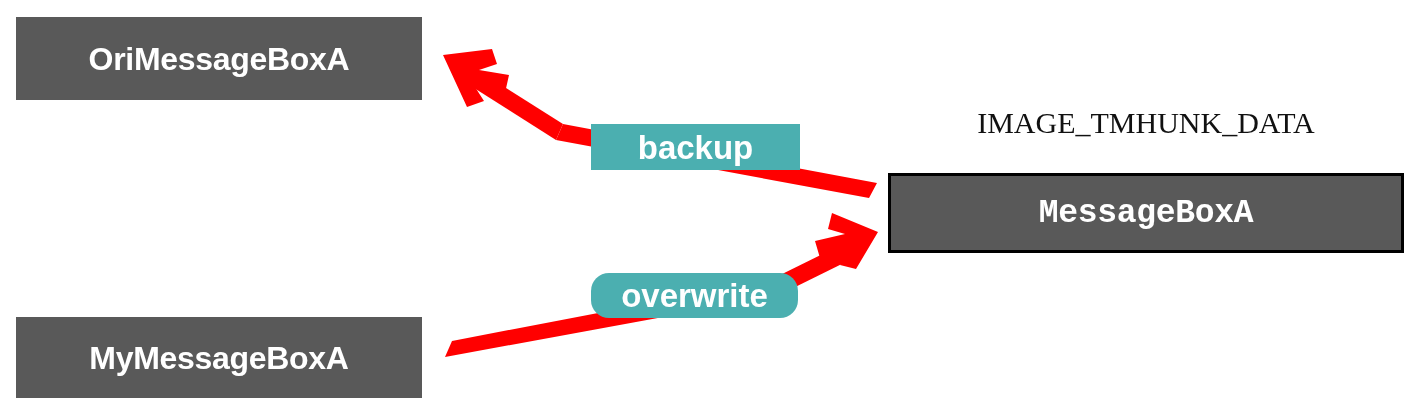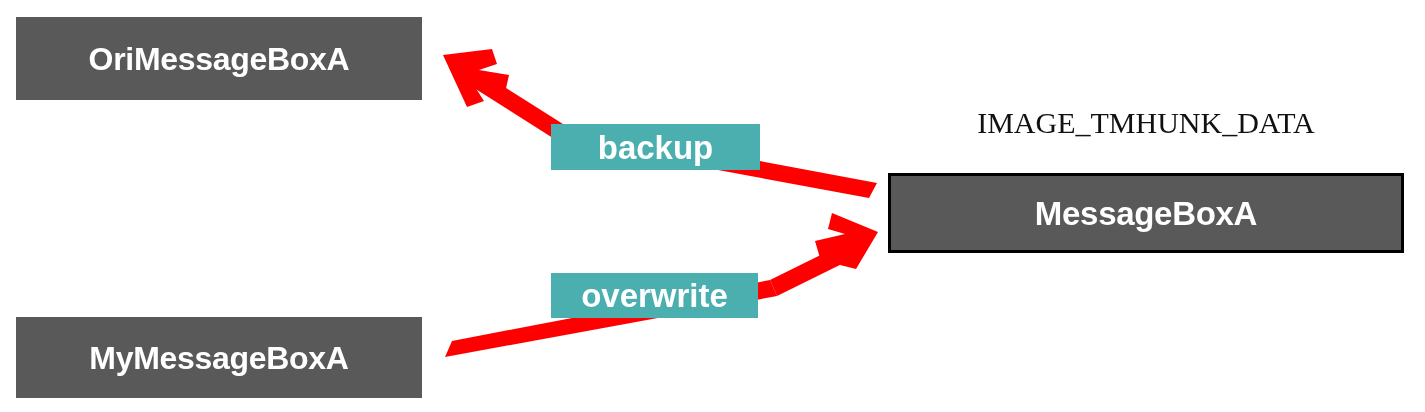--- a/index.html
+++ b/index.html
@@ -49,49 +49,52 @@
   }
   #node-target {
     left: 888px;
     top: 173px;
     width: 516px;
     height: 80px;
     border: 3px solid #000000;
   }
   #node-target .node-label {
     font-size: 33px;
+    font-family: Liberation Mono, monospace;
   }
   .edge-label {
     position: absolute;
     box-sizing: border-box;
     background: #4BAFB0;
     display: flex;
     align-items: center;
     justify-content: center;
     z-index: 5;
+    margin-left: 40px;
   }
   .edge-label-text {
     color: #ffffff;
     font-family: "Liberation Sans", sans-serif;
     font-weight: bold;
     font-size: 33px;
     line-height: 1;
     white-space: nowrap;
   }
   #label-backup {
     left: 551px;
     top: 124px;
     width: 209px;
     height: 46px;
   }
   #label-overwrite {
     left: 551px;
     top: 273px;
     width: 207px;
     height: 45px;
+    border-radius: 18px;
   }
   #caption-chunk {
     position: absolute;
     left: 888px;
     top: 108px;
     width: 516px;
     text-align: center;
     font-family: Liberation Serif, serif;
     font-weight: normal;
     font-size: 30px;

